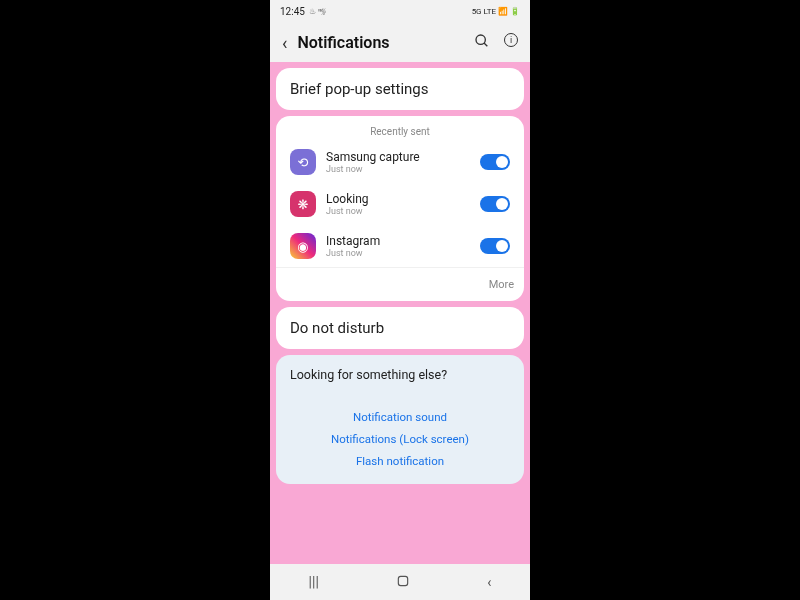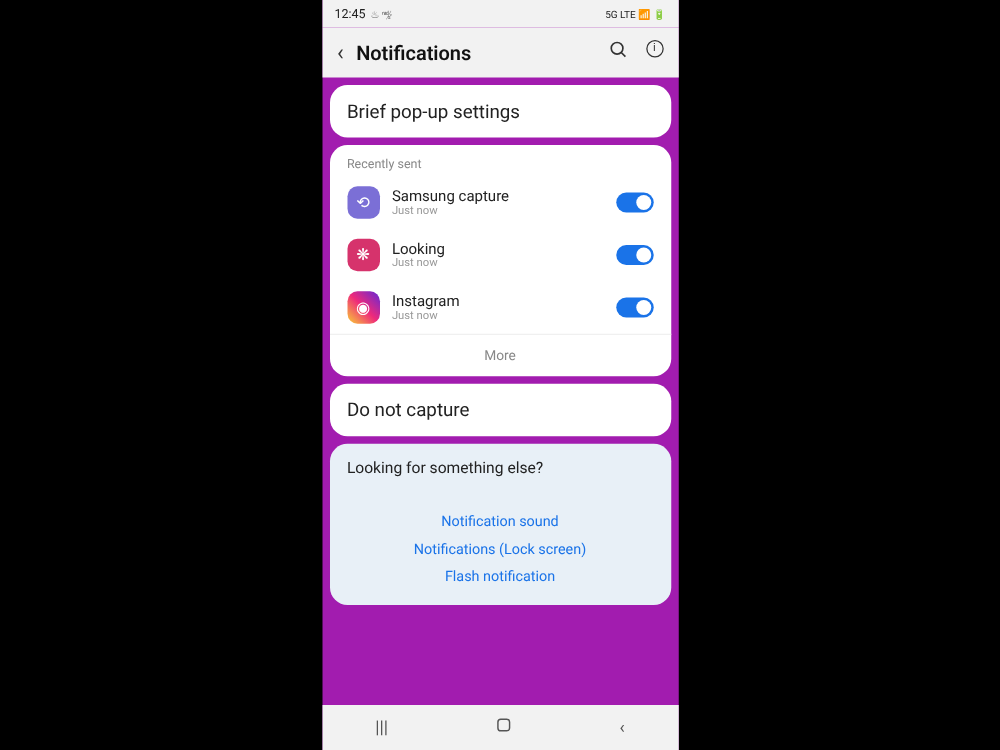--- a/index.html
+++ b/index.html
@@ -7,23 +7,23 @@
     background: #000;
     font-family: -apple-system, BlinkMacSystemFont, "Segoe UI", Roboto, sans-serif;
     display: flex;
     justify-content: center;
     align-items: flex-start;
     width: 800px;
     height: 600px;
     overflow: hidden;
   }
   .phone {
-    width: 285px;
+    width: 260px;
     height: 600px;
-    background: #a21caf;
+    background: #f9a8d4;
     position: relative;
     display: flex;
     flex-direction: column;
   }
   .status-bar {
     height: 22px;
     display: flex;
     justify-content: space-between;
     align-items: center;
     padding: 0 10px;
@@ -54,20 +54,21 @@
     padding: 12px 14px;
     font-size: 15px;
     color: #222;
     cursor: pointer;
   }
   .row + .row { border-top: 1px solid #f0f0f0; }
   .label-header {
     font-size: 10px;
     color: #888;
     padding: 10px 14px 4px;
+    text-align: center;
   }
   .app-row {
     display: flex;
     align-items: center;
     padding: 8px 14px;
     gap: 10px;
   }
   .app-icon {
     width: 26px;
     height: 26px;
@@ -94,21 +95,21 @@
     content: "";
     position: absolute;
     right: 2px;
     top: 2px;
     width: 12px;
     height: 12px;
     background: #fff;
     border-radius: 50%;
   }
   .more-row {
-    text-align: center;
+    text-align: right;
     padding: 10px;
     font-size: 11px;
     color: #888;
     border-top: 1px solid #f0f0f0;
     cursor: pointer;
   }
   .highlighted {
     display: inline-block;
     border: 1.5px solid #d33;
     border-radius: 4px;
@@ -212,21 +213,21 @@
           <div class="app-name">Instagram</div>
           <div class="app-sub">Just now</div>
         </div>
         <div class="toggle"></div>
       </div>
 
       <div class="more-row">More</div>
     </div>
 
     <div class="section">
-      <div class="row">Do not capture</div>
+      <div class="row">Do not disturb</div>
     </div>
 
     <div class="suggest-section">
       <div class="suggest-title">Looking for something else?</div>
       <div class="suggest-link">Notification sound</div>
       <div class="suggest-link">Notifications (Lock screen)</div>
       <div class="suggest-link">Flash notification</div>
     </div>
 
   </div>

